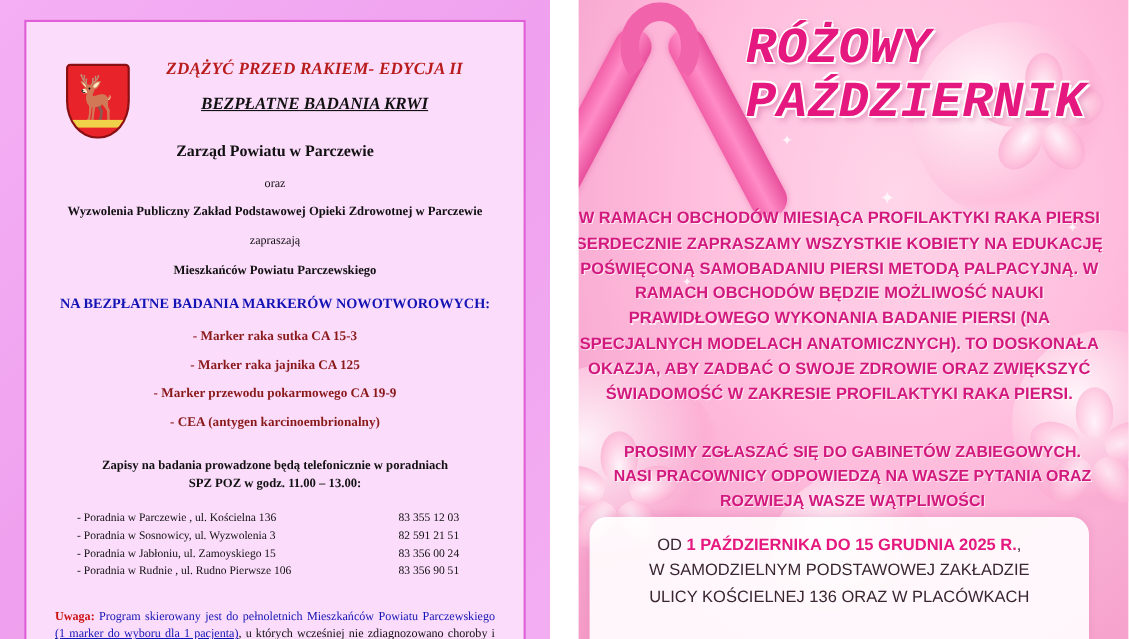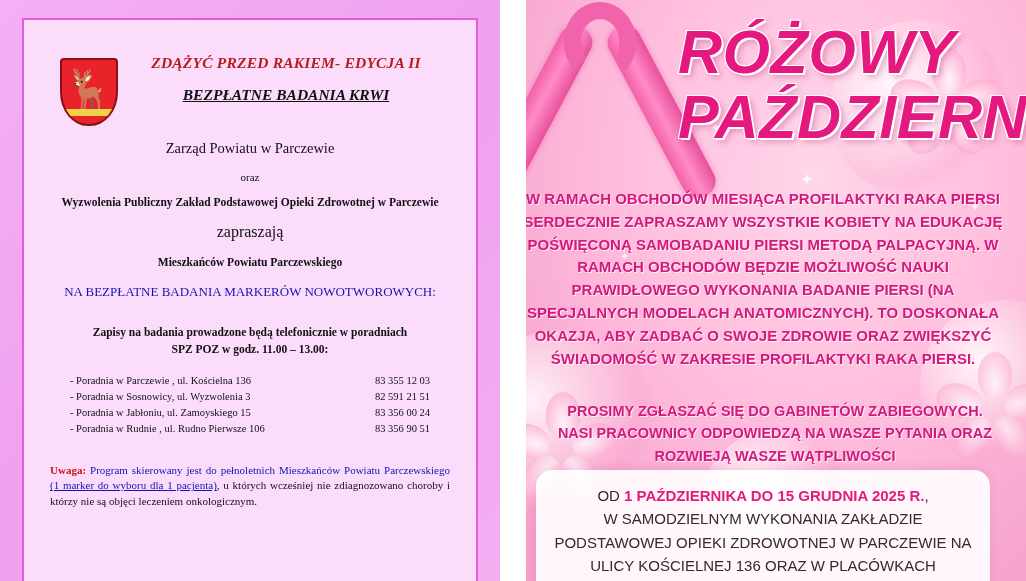--- a/index.html
+++ b/index.html
@@ -100,44 +100,44 @@
     margin-top: 14px;
     white-space: nowrap;
   }
 
   .l-center {
     text-align: center;
     font-family: "Liberation Serif", serif;
     color: #111111;
   }
   .l-org {
-    font-weight: normal;
+    font-weight: bold;
     font-size: 14.5px;
-    margin-top: 36px;
+    margin-top: 26px;
   }
   .l-small {
     font-size: 11px;
     margin-top: 14px;
   }
   .l-org2 {
     font-weight: bold;
     font-size: 11.5px;
     margin-top: 13px;
   }
   .l-invite {
-    font-size: 16px;
+    font-size: 11px;
     margin-top: 15px;
   }
   .l-audience {
     font-weight: bold;
     font-size: 11.5px;
     margin-top: 15px;
   }
   .l-heading-blue {
-    font-weight: normal;
+    font-weight: bold;
     font-size: 13px;
     color: #1414b4;
     margin-top: 16px;
   }
   .l-markers {
     margin: 14px 0 0 0;
     padding: 0;
     list-style: none;
     text-align: center;
   }
@@ -163,21 +163,21 @@
     border-collapse: collapse;
     font-family: "Liberation Serif", serif;
     font-size: 10.5px;
     color: #111111;
   }
   .l-table td {
     padding: 2.5px 0;
     white-space: nowrap;
   }
   .l-table td.num {
-    text-align: right;
+    text-align: center;
     padding-left: 18px;
   }
   .l-note {
     margin-top: 26px;
     font-family: "Liberation Serif", serif;
     font-size: 11px;
     line-height: 1.45;
     color: #1414b4;
     text-align: justify;
   }
@@ -265,24 +265,24 @@
     border-bottom-color: transparent;
     background: transparent;
   }
 
   .r-title {
     position: absolute;
     left: 178px;
     top: 20px;
     width: 338px;
     text-align: left;
-    font-family: Liberation Sans, sans-serif;
+    font-family: Liberation Mono, monospace;
     font-weight: bold;
     font-style: italic;
-    font-size: 61px;
+    font-size: 46px;
     line-height: 1.06;
     color: #e5187f;
     text-shadow: 2px 2px 0 #ffffff, -1px -1px 0 #ffffff, 1px -1px 0 #ffffff, -1px 1px 0 #ffffff, 4px 4px 6px rgba(180,30,110,0.35);
     letter-spacing: 0.5px;
   }
 
   .r-body {
     position: absolute;
     left: 22px;
     top: 188px;
@@ -360,20 +360,26 @@
       </div>
 
       <div class="l-center">
         <div class="l-org">Zarząd Powiatu w Parczewie</div>
         <div class="l-small">oraz</div>
         <div class="l-org2">Wyzwolenia Publiczny Zakład Podstawowej Opieki Zdrowotnej w Parczewie</div>
         <div class="l-invite">zapraszają</div>
         <div class="l-audience">Mieszkańców Powiatu Parczewskiego</div>
         <div class="l-heading-blue">NA BEZPŁATNE BADANIA MARKERÓW NOWOTWOROWYCH:</div>
 
+        <ul class="l-markers">
+          <li>- Marker raka sutka CA 15-3</li>
+          <li>- Marker raka jajnika CA 125</li>
+          <li>- Marker przewodu pokarmowego CA 19-9</li>
+          <li>-  CEA (antygen karcinoembrionalny)</li>
+        </ul>
 
         <div class="l-signup">
           <div>Zapisy na badania  prowadzone będą telefonicznie w poradniach</div>
           <div>SPZ POZ  w godz. 11.00 – 13.00:</div>
         </div>
       </div>
 
       <table class="l-table">
         <tbody>
           <tr>
@@ -448,19 +454,18 @@
       <div>RÓŻOWY</div>
       <div>PAŹDZIERNIK</div>
     </div>
 
     <div class="r-body">W RAMACH OBCHODÓW MIESIĄCA PROFILAKTYKI RAKA PIERSI SERDECZNIE ZAPRASZAMY WSZYSTKIE KOBIETY NA EDUKACJĘ POŚWIĘCONĄ SAMOBADANIU PIERSI METODĄ PALPACYJNĄ. W RAMACH OBCHODÓW BĘDZIE  MOŻLIWOŚĆ NAUKI PRAWIDŁOWEGO  WYKONANIA BADANIE PIERSI (NA SPECJALNYCH MODELACH ANATOMICZNYCH). TO DOSKONAŁA OKAZJA, ABY ZADBAĆ O SWOJE ZDROWIE ORAZ ZWIĘKSZYĆ ŚWIADOMOŚĆ  W ZAKRESIE PROFILAKTYKI RAKA PIERSI.</div>
 
     <div class="r-body2">PROSIMY ZGŁASZAĆ SIĘ DO GABINETÓW ZABIEGOWYCH. NASI PRACOWNICY ODPOWIEDZĄ NA WASZE PYTANIA ORAZ ROZWIEJĄ WASZE WĄTPLIWOŚCI</div>
 
     <div class="r-panel">
       <div><span>OD </span><span class="hl">1 PAŹDZIERNIKA DO 15 GRUDNIA 2025 R.</span><span>,</span></div>
-      <div>W SAMODZIELNYM WYKONANIA ZAKŁADZIE</div>
-      <div>PODSTAWOWEJ OPIEKI ZDROWOTNEJ W PARCZEWIE NA</div>
+      <div>W SAMODZIELNYM PODSTAWOWEJ ZAKŁADZIE</div>
       <div>ULICY KOŚCIELNEJ 136 ORAZ W PLACÓWKACH</div>
     </div>
 
   </div>
 </div>
 
 </body></html>

